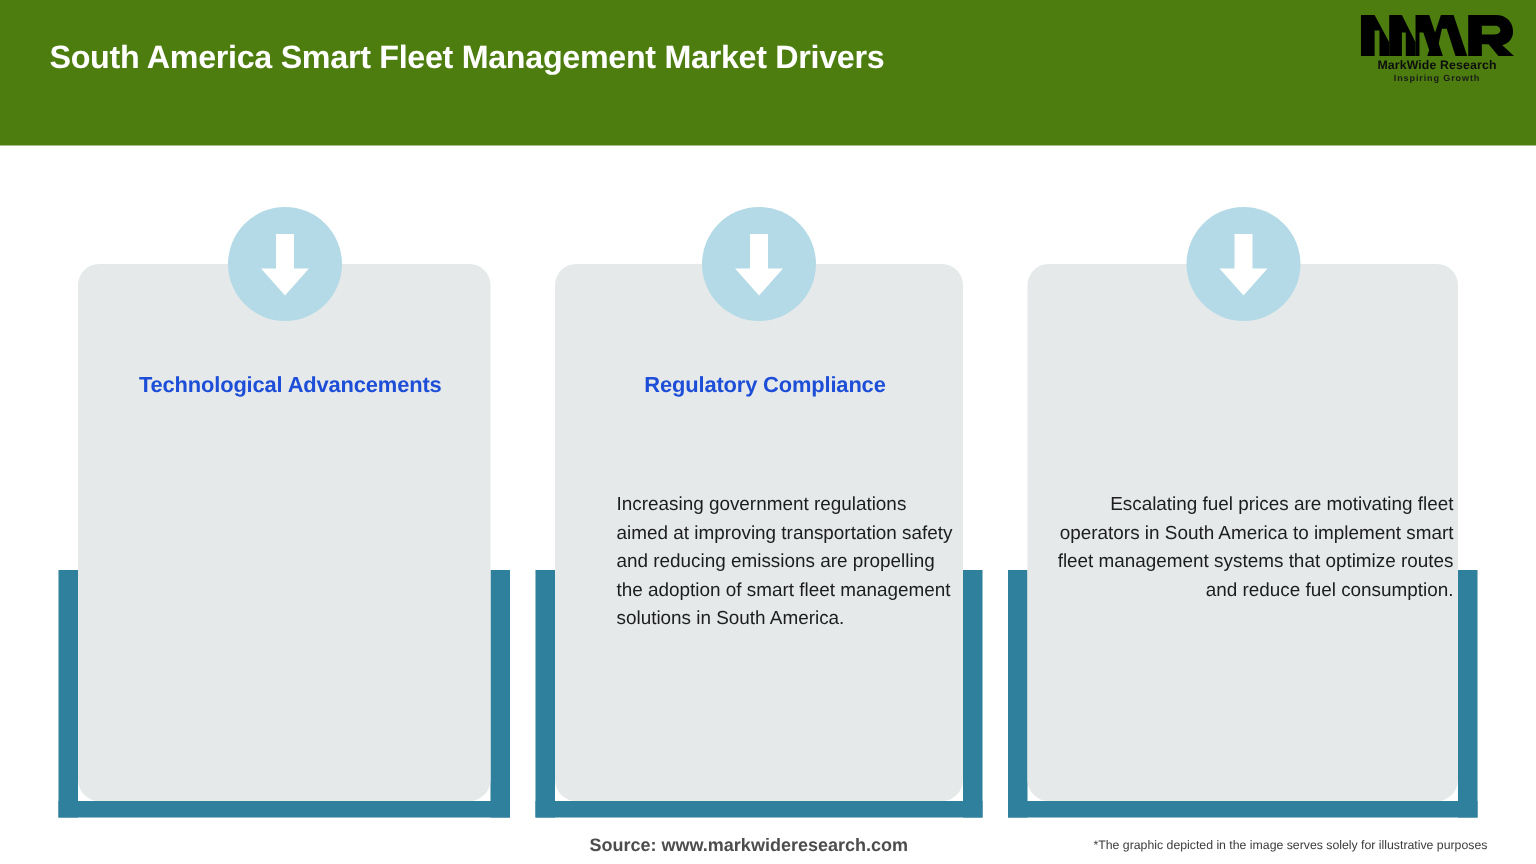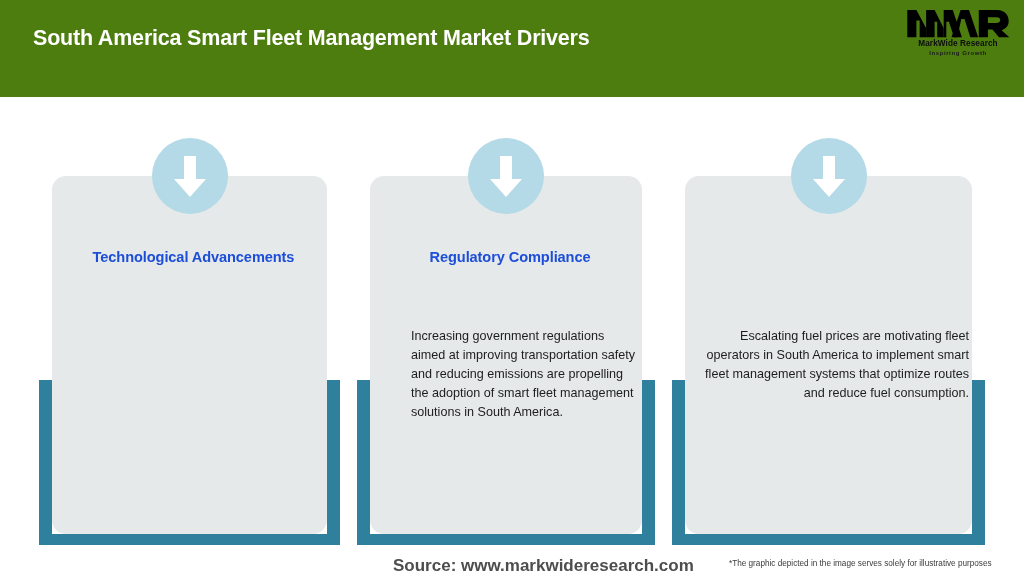--- a/index.html
+++ b/index.html
@@ -153,21 +153,21 @@
     z-index: 4;
   }
   .card-wrap.c1 .card-body { left: 22px; right: 14px; margin-left: 32px; }
   .card-wrap.c2 .card-body { left: 26px; right: 16px; text-align: right; }
 
   
   .footer-source {
     position: absolute;
     left: 393px;
     top: 556px;
-    font-size: 17px;
+    font-size: 12px;
     font-weight: bold;
     color: #4d4d4d;
     white-space: nowrap;
   }
   .footer-note {
     position: absolute;
     left: 729px;
     top: 559px;
     font-size: 8.2px;
     color: #3b3b3b;

